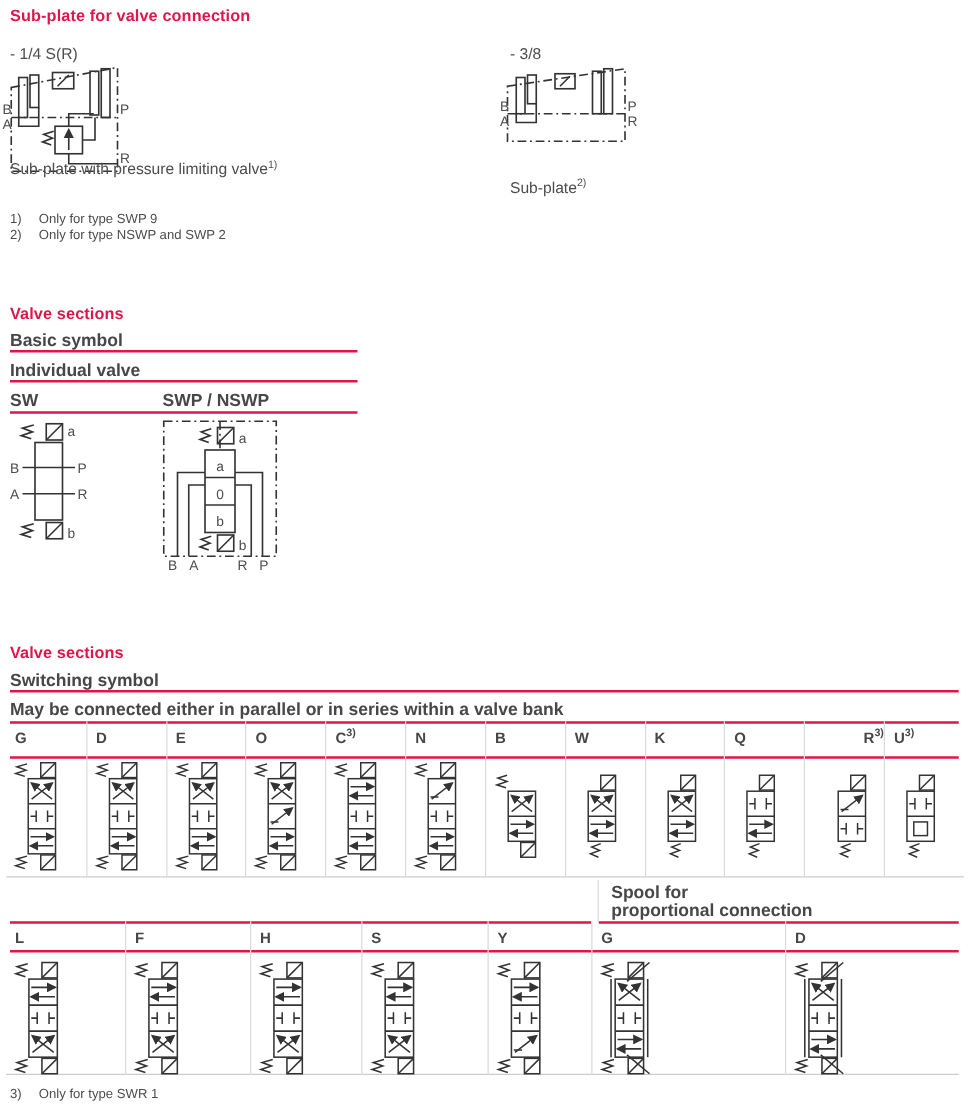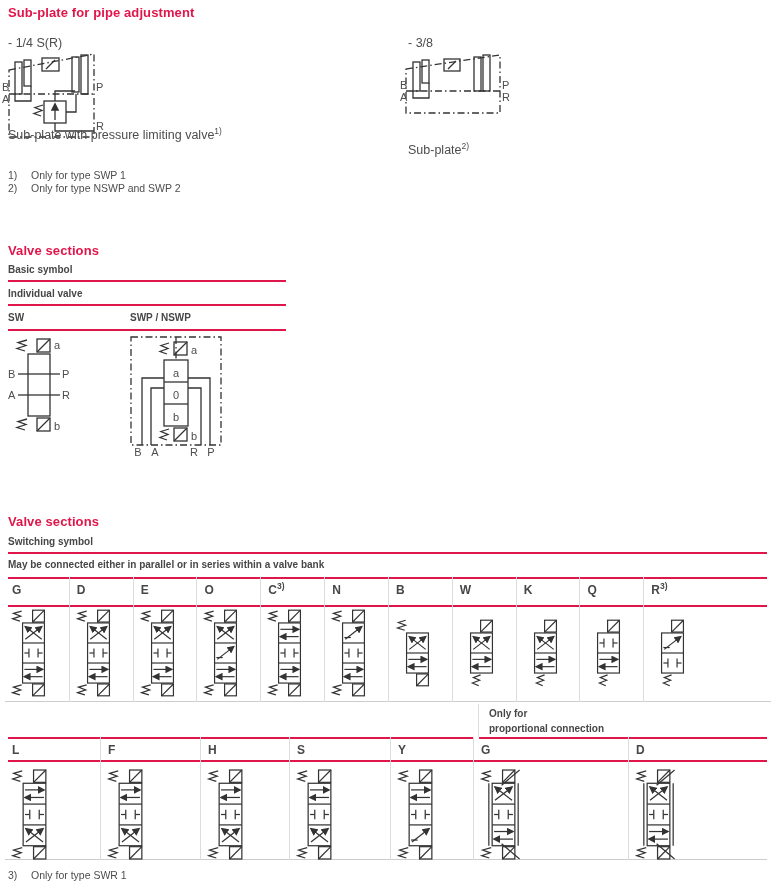--- a/index.html
+++ b/index.html
@@ -1,21 +1,21 @@
 <!DOCTYPE html>
 <html><head>
 <meta charset="utf-8">
 <style>
   :root{ --red:#e0164a; --ink:#4d4d4d; --head:#474747; --art:#333; --sep:#dcdcdc; }
   *{box-sizing:border-box}
   body{margin:0;background:#fff;font-family:"Liberation Sans",sans-serif;}
   .page{position:relative;width:775px;height:895px;background:#fff;color:var(--ink);overflow:hidden}
   .abs{position:absolute}
   .rtitle{color:var(--red);font-weight:bold;font-size:13px;letter-spacing:.1px}
-  .bhead{color:var(--head);font-weight:bold;font-size:10px}
+  .bhead{color:var(--head);font-weight:bold;font-size:14px}
   .lbl{font-size:12.5px;color:var(--ink)}
   .caption{font-size:12.5px;color:var(--ink)}
   .caption sup,.lbl sup{font-size:8.5px}
   .rule{position:absolute;height:2px;background:var(--red)}
   .fn{position:absolute;font-size:10.5px;color:var(--ink)}
   .fn .n{display:inline-block;width:23px}
   .vsep{position:absolute;width:1px;background:var(--sep)}
   
   .stable{position:absolute;display:flex;align-items:stretch}
   .col{position:relative}
@@ -37,21 +37,21 @@
 <svg width="0" height="0" style="position:absolute" aria-hidden="true">
   <defs>
     <marker id="arrG" viewBox="0 0 10 10" refX="8" refY="5" markerWidth="6.5" markerHeight="6.5" orient="auto-start-reverse">
       <path d="M0,0 L10,5 L0,10 z" fill="#333"></path>
     </marker>
   </defs>
 </svg>
 
 <div class="page">
 
-  <div class="abs rtitle" style="left:8px;top:5px">Sub-plate for pipe adjustment</div>
+  <div class="abs rtitle" style="left:8px;top:5px">Sub-plate for valve connection</div>
 
   <div class="abs lbl" style="left:8px;top:36px">- 1/4 S(R)</div>
   <div class="abs lbl" style="left:408px;top:36px">- 3/8</div>
 
   <svg class="abs art" style="left:2px;top:50px" width="104" height="92" viewBox="0 0 104 92">
     <path class="dd" d="M7,20 L92,4 L92,87 L7,87 Z"></path>
     <line class="dd" x1="7" y1="44" x2="92" y2="44"></line>
     <rect x="13" y="12" width="7" height="32"></rect>
     <rect x="22" y="10" width="7" height="26"></rect>
     <path d="M13,44 L13,51 L29,51 L29,36"></path>
@@ -88,21 +88,21 @@
   </svg>
 
   <div class="abs caption" style="left:8px;top:126px">
     <span>Sub-plate with pressure limiting valve</span><sup>1)</sup>
   </div>
   <div class="abs caption" style="left:408px;top:141px">
     <span>Sub-plate</span><sup>2)</sup>
   </div>
 
   <div class="fn" style="left:8px;top:169px">
-    <span class="n">1)</span><span>Only for type SWP 1</span>
+    <span class="n">1)</span><span>Only for type SWP 9</span>
   </div>
   <div class="fn" style="left:8px;top:182px">
     <span class="n">2)</span><span>Only for type NSWP and SWP 2</span>
   </div>
 
   <div class="abs rtitle" style="left:8px;top:243px">Valve sections</div>
   <div class="abs bhead" style="left:8px;top:264px">Basic symbol</div>
   <div class="rule" style="left:8px;top:280px;width:278px"></div>
   <div class="abs bhead" style="left:8px;top:288px">Individual valve</div>
   <div class="rule" style="left:8px;top:304px;width:278px"></div>
@@ -349,40 +349,55 @@
             <line x1="23" y1="33" x2="23" y2="43"></line>
             <line x1="38" y1="38" x2="33" y2="38"></line>
             <line x1="33" y1="33" x2="33" y2="43"></line>
             <line x1="18" y1="56" x2="38" y2="56" marker-end="url(#arrG)"></line>
             <line x1="38" y1="64" x2="18" y2="64" marker-end="url(#arrG)"></line>
             <rect x="27" y="13" width="13" height="13"></rect>
             <line x1="27" y1="26" x2="40" y2="13"></line>
             <polyline points="27,73 19,76 26,79 18,82 25,85"></polyline>
           </svg></div>
       </div>
-      <div class="col" style="width: 63.83px;">
+      <div class="col" style="width: 63.83px; text-align: right;">
         <div class="chead"><span>R</span><sup>3)</sup></div>
         <div class="csym"><svg class="valve" viewBox="0 0 56 98" width="51" height="90">
             <rect x="16" y="27" width="24" height="44"></rect>
             <line x1="16" y1="49" x2="40" y2="49"></line>
             <line x1="19" y1="45" x2="37" y2="31" marker-end="url(#arrG)"></line>
             <line x1="18" y1="43" x2="25" y2="43"></line>
             <line x1="18" y1="60" x2="23" y2="60"></line>
             <line x1="23" y1="55" x2="23" y2="65"></line>
             <line x1="38" y1="60" x2="33" y2="60"></line>
             <line x1="33" y1="55" x2="33" y2="65"></line>
             <rect x="27" y="13" width="13" height="13"></rect>
             <line x1="27" y1="26" x2="40" y2="13"></line>
             <polyline points="27,73 19,76 26,79 18,82 25,85"></polyline>
           </svg></div>
       </div>
+      <div class="col" style="width: 63.83px;">
+        <div class="chead"><span>U</span><sup>3)</sup></div>
+        <div class="csym"><svg class="valve" viewBox="0 0 56 98" width="51" height="90">
+            <rect x="16" y="27" width="24" height="44"></rect>
+            <line x1="16" y1="49" x2="40" y2="49"></line>
+            <line x1="18" y1="38" x2="23" y2="38"></line>
+            <line x1="23" y1="33" x2="23" y2="43"></line>
+            <line x1="38" y1="38" x2="33" y2="38"></line>
+            <line x1="33" y1="33" x2="33" y2="43"></line>
+            <rect x="22" y="54" width="12" height="12"></rect>
+            <rect x="27" y="13" width="13" height="13"></rect>
+            <line x1="27" y1="26" x2="40" y2="13"></line>
+            <polyline points="27,73 19,76 26,79 18,82 25,85"></polyline>
+          </svg></div>
+      </div>
     </div>
 
   <div class="abs bhead" style="left:489px;top:706px;line-height:15px">
-    <span>Only for</span><br>
+    <span>Spool for</span><br>
     <span>proportional connection</span>
   </div>
   <div class="vsep" style="left:478px;top:704px;height:33px"></div>
 
   <div class="stable" id="table2" style="left:5px;top:737px;width:762px;height:123px">
     <div class="tline" style="left:3px;width:465px;top:0"></div>
     <div class="tline" style="left:474px;right:0;top:0"></div>
     <div class="tline" style="left:3px;right:0;top:23px"></div>
     <div class="gline"></div>
   <div class="col" style="width: 95px;">

